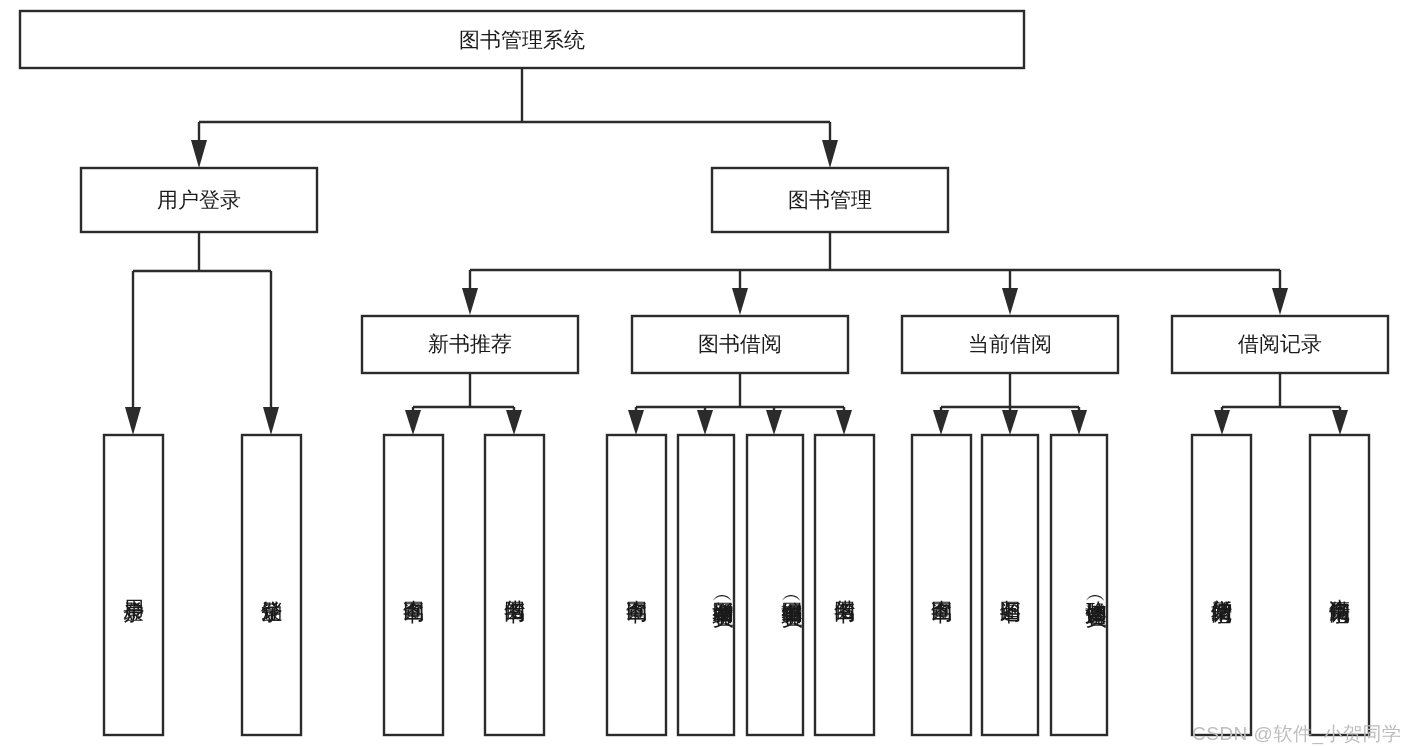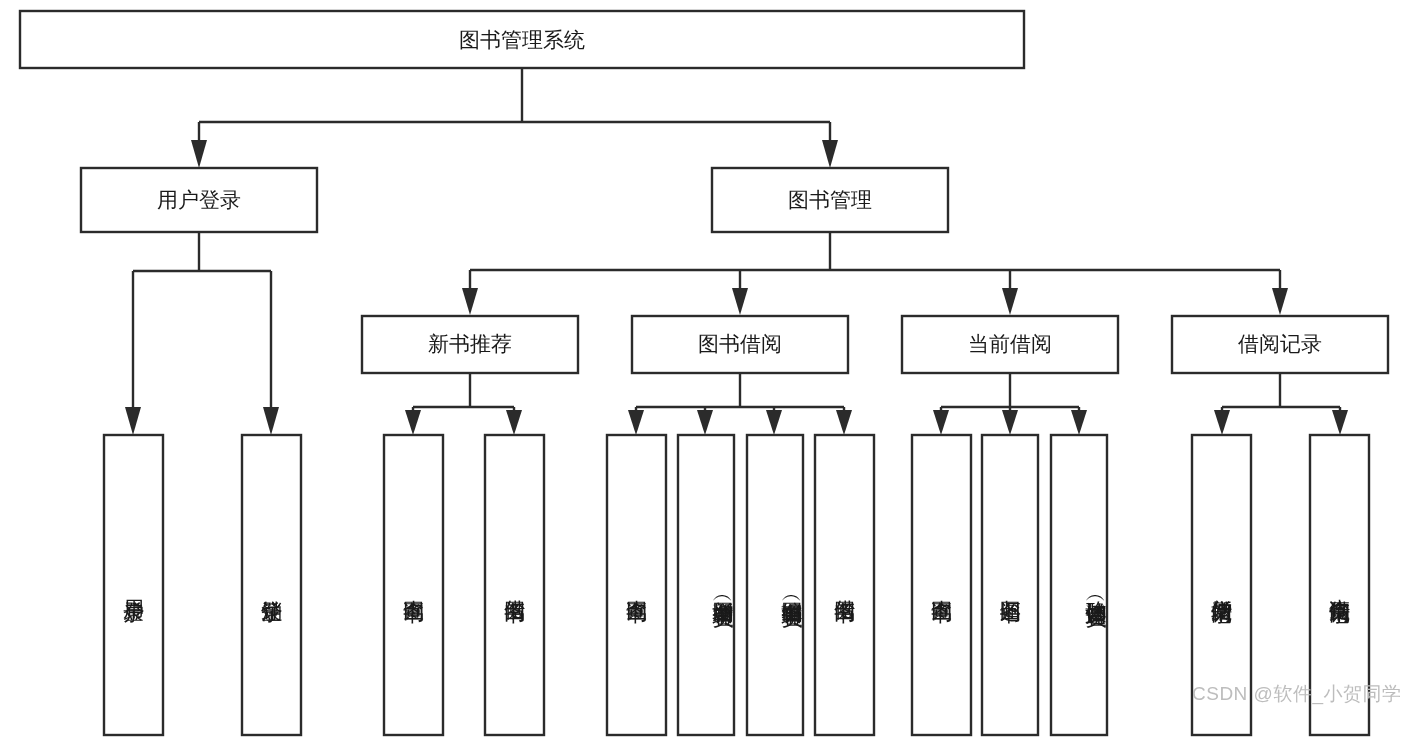--- a/index.html
+++ b/index.html
@@ -216,15 +216,15 @@
   <div class="leaf-label-wrap" style="left:747px; top:435px; width:56px; height:300px; align-items:flex-start; padding-top:6px;">编辑图书（管理员）</div>
   <div class="leaf-label-wrap" style="left:815px; top:435px; width:59px; height:300px;">借阅图书</div>
 
   <div class="leaf-label-wrap" style="left:912px; top:435px; width:59px; height:300px;">查询图书</div>
   <div class="leaf-label-wrap" style="left:982px; top:435px; width:56px; height:300px;">归还图书</div>
   <div class="leaf-label-wrap" style="left:1051px; top:435px; width:56px; height:300px; align-items:flex-start; padding-top:6px;">确认归还（管理员）</div>
 
   <div class="leaf-label-wrap" style="left:1192px; top:435px; width:59px; height:300px;">新增借阅记录</div>
   <div class="leaf-label-wrap" style="left:1310px; top:435px; width:59px; height:300px;">查询借阅记录</div>
 
-  <div class="watermark" style="left:1192px; top:681px;text-align:right;">CSDN @软件_小贺同学</div>
+  <div class="watermark" style="left:1192px; top:721px;text-align:right;">CSDN @软件_小贺同学</div>
 
 </div>
 
 </body></html>

